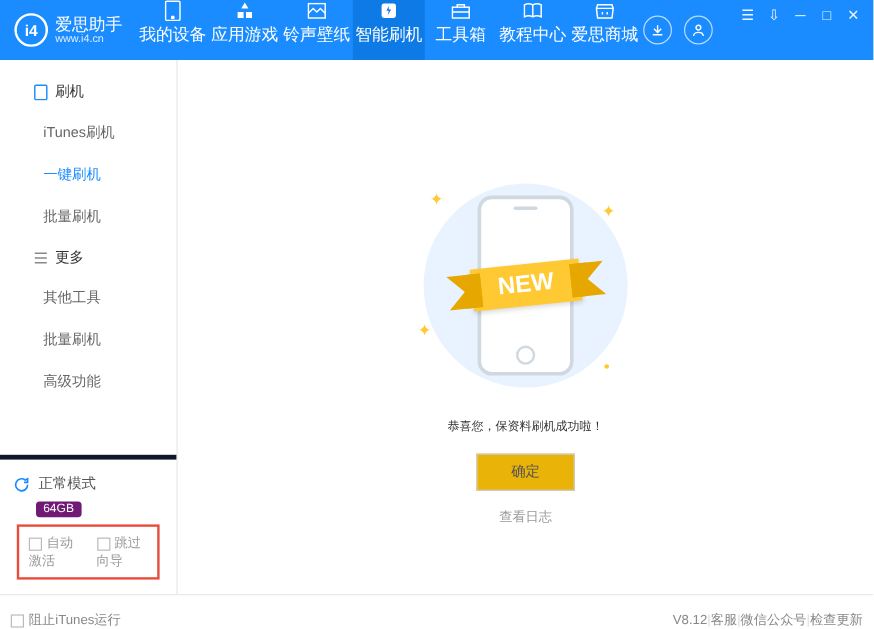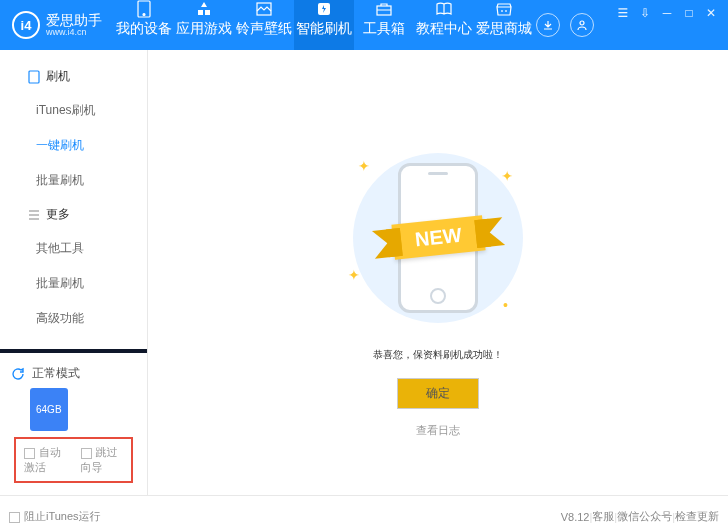--- a/index.html
+++ b/index.html
@@ -19,21 +19,21 @@
 .circ-btn{width:24px;height:24px;border:1.5px solid rgba(255,255,255,.7);border-radius:50%;display:flex;align-items:center;justify-content:center;cursor:pointer}
 .body{display:flex;height:445px}
 .sidebar{width:148px;border-right:1px solid #e8e8e8;display:flex;flex-direction:column}
 .side-scroll{flex:1;padding-top:10px;overflow:auto}
 .side-group{padding:8px 28px;color:#333;display:flex;align-items:center;gap:6px;font-size:12px}
 .side-item{padding:9px 12px 9px 36px;color:#666;cursor:pointer;font-size:12px}
 .side-item.active{color:#1a8cff}
 .side-bottom{border-top:4px solid #0f172a;padding:8px 10px}
 .mode-row{display:flex;align-items:center;gap:6px;padding:4px 0;font-size:12px;color:#555}
 .mode-icon{width:16px;height:16px;display:flex;align-items:center;justify-content:center;color:#1a8cff}
-.badge{background:#3b82f6;color:#fff;font-size:10px;padding:16px 6px;border-radius:3px;margin-left:20px;margin-top:2px;display:inline-block}
+.badge{background:#701a75;color:#fff;font-size:10px;padding:1px 6px;border-radius:3px;margin-left:20px;margin-top:2px;display:inline-block}
 .red-box{border:2px solid #e74c3c;padding:6px 8px;margin:6px 4px 4px}
 .cb-row{display:flex;gap:14px;font-size:11px;color:#999}
 .cb,.cb2{width:11px;height:11px;border:1px solid #bbb;display:inline-block;margin-right:4px;vertical-align:middle}
 .main{flex:1;display:flex;flex-direction:column;align-items:center;justify-content:center;padding-top:40px}
 .illus{width:220px;height:180px;position:relative;display:flex;align-items:center;justify-content:center}
 .circle{width:170px;height:170px;background:#e8f3ff;border-radius:50%;position:absolute}
 .phone{width:80px;height:150px;background:#fff;border:3px solid #d0d8e0;border-radius:12px;position:relative;z-index:2}
 .phone::before{content:"";position:absolute;top:6px;left:50%;transform:translateX(-50%);width:20px;height:3px;background:#d0d8e0;border-radius:2px}
 .phone::after{content:"";position:absolute;bottom:6px;left:50%;transform:translateX(-50%);width:12px;height:12px;border:2px solid #d0d8e0;border-radius:50%}
 .ribbon{position:absolute;z-index:3;background:#ffc933;color:#fff;font-weight:bold;font-size:20px;padding:6px 22px;transform:rotate(-6deg);box-shadow:0 2px 4px rgba(0,0,0,.15)}

